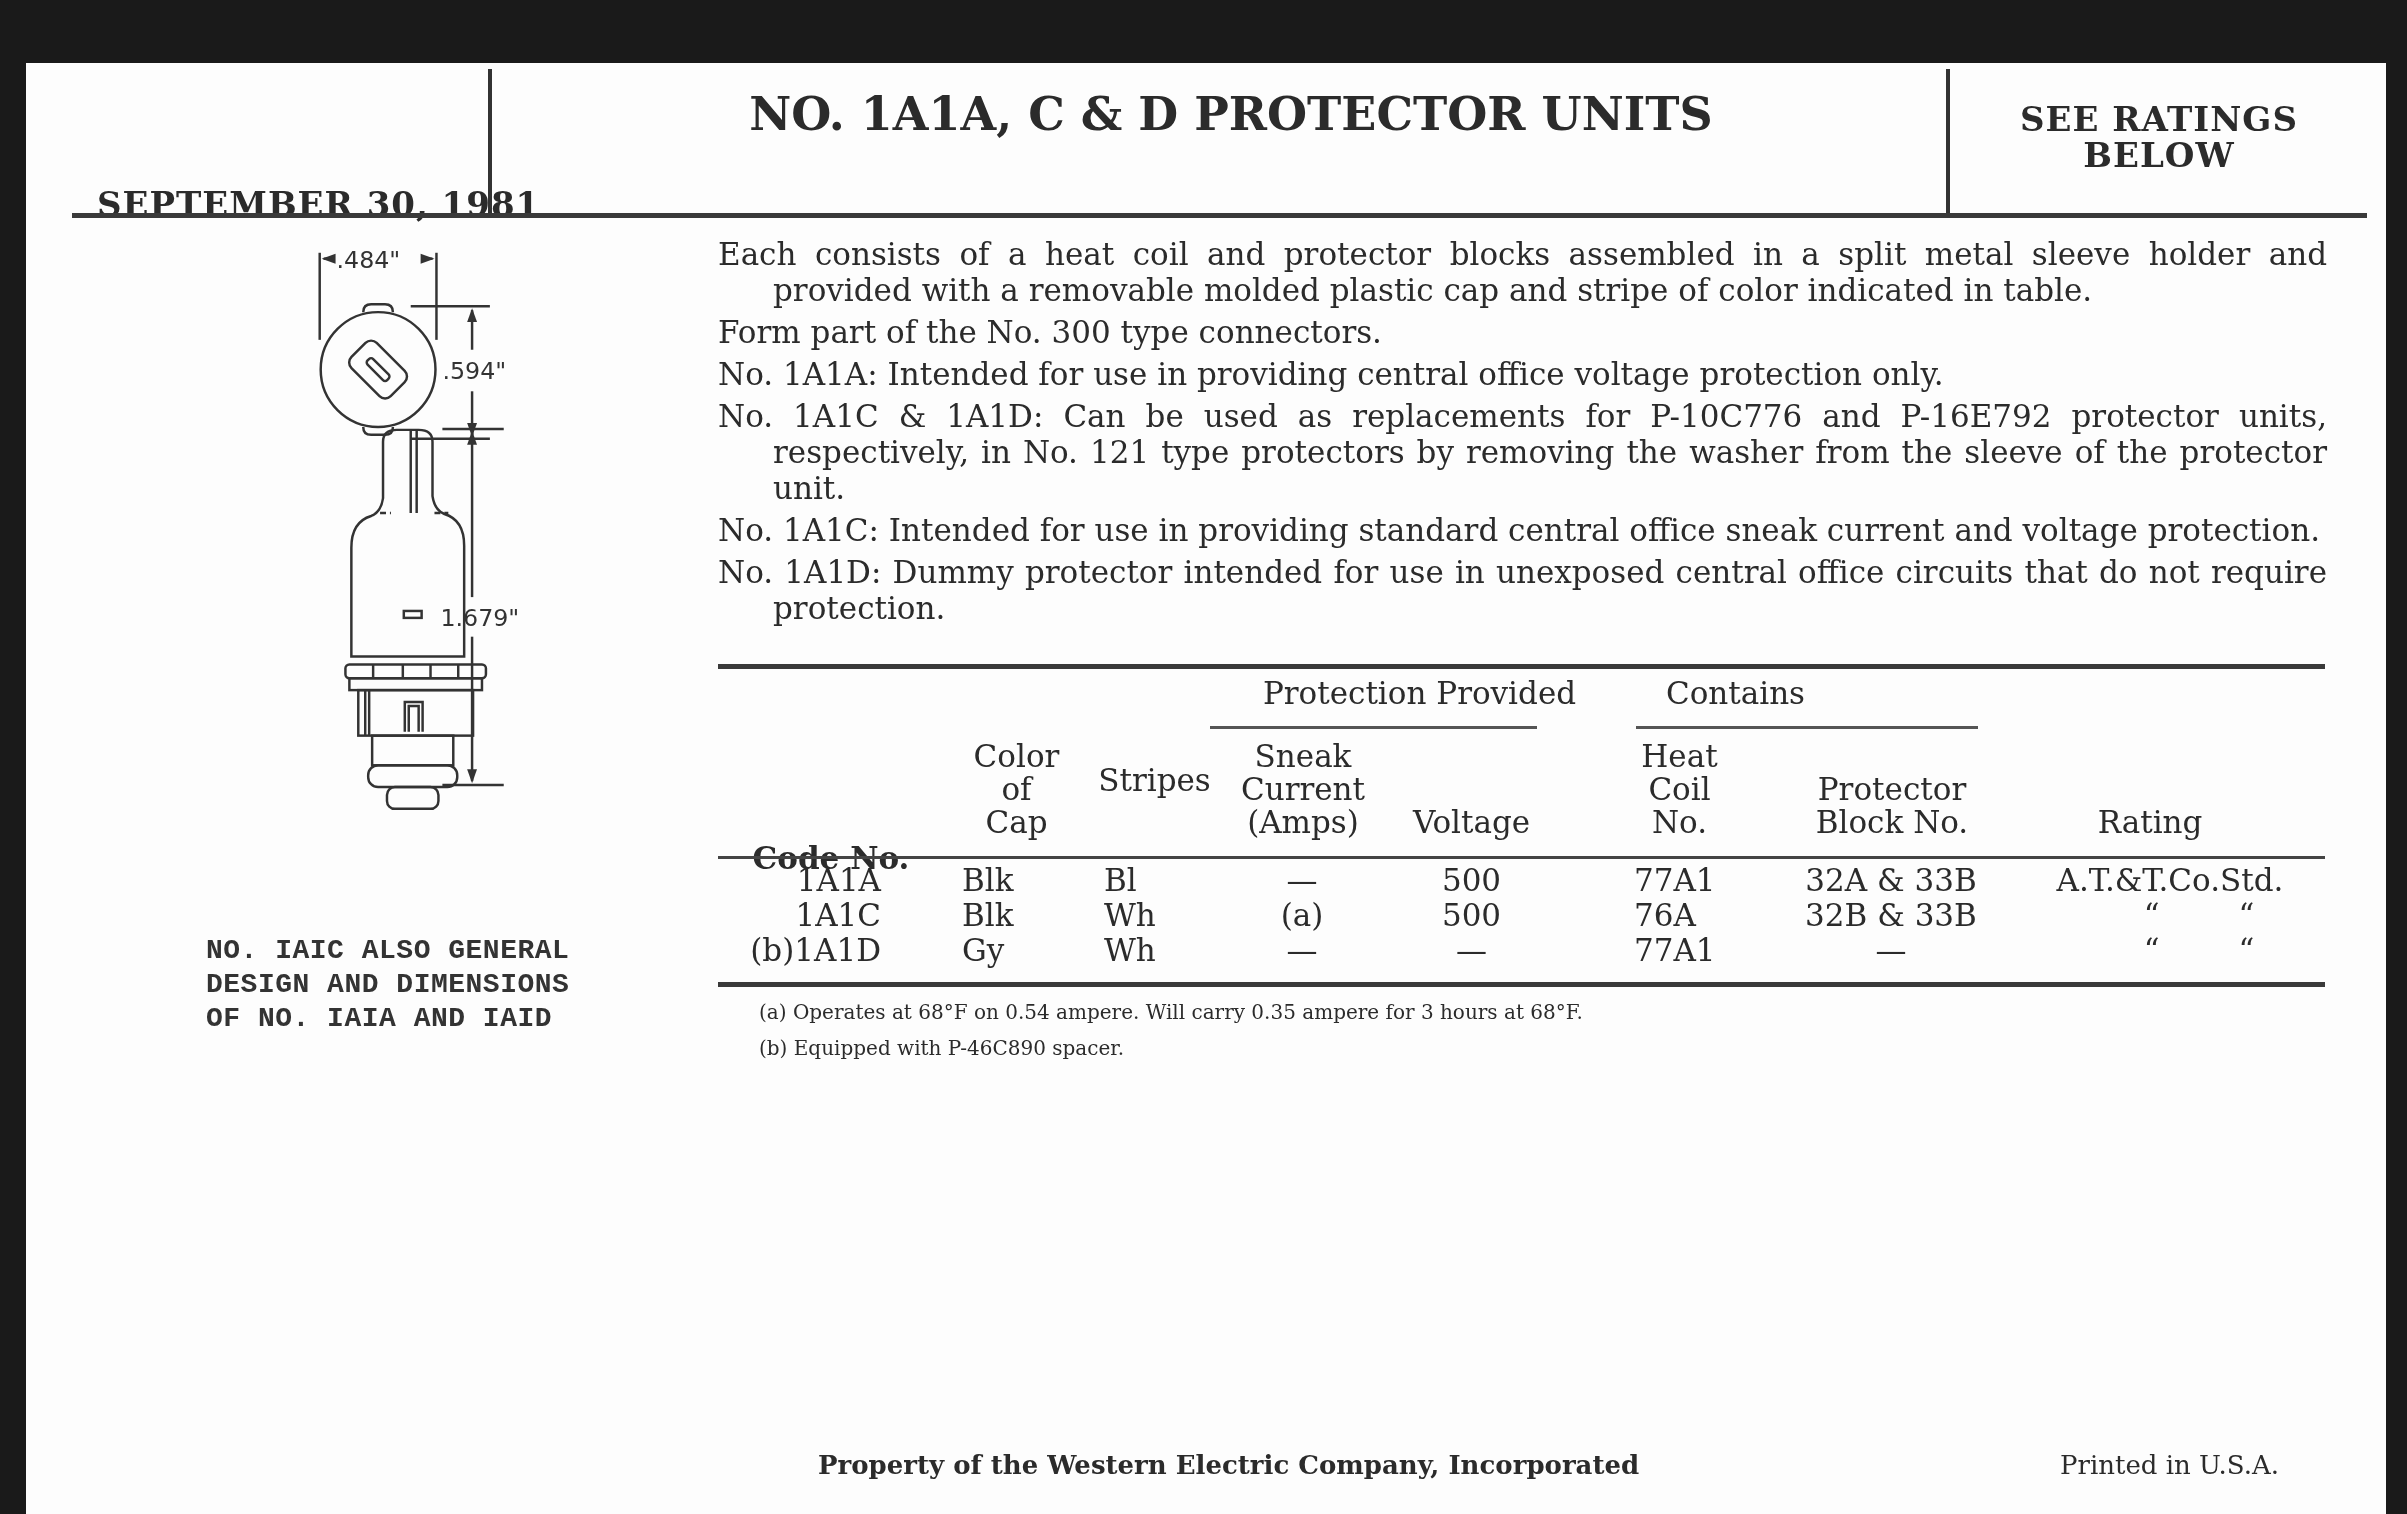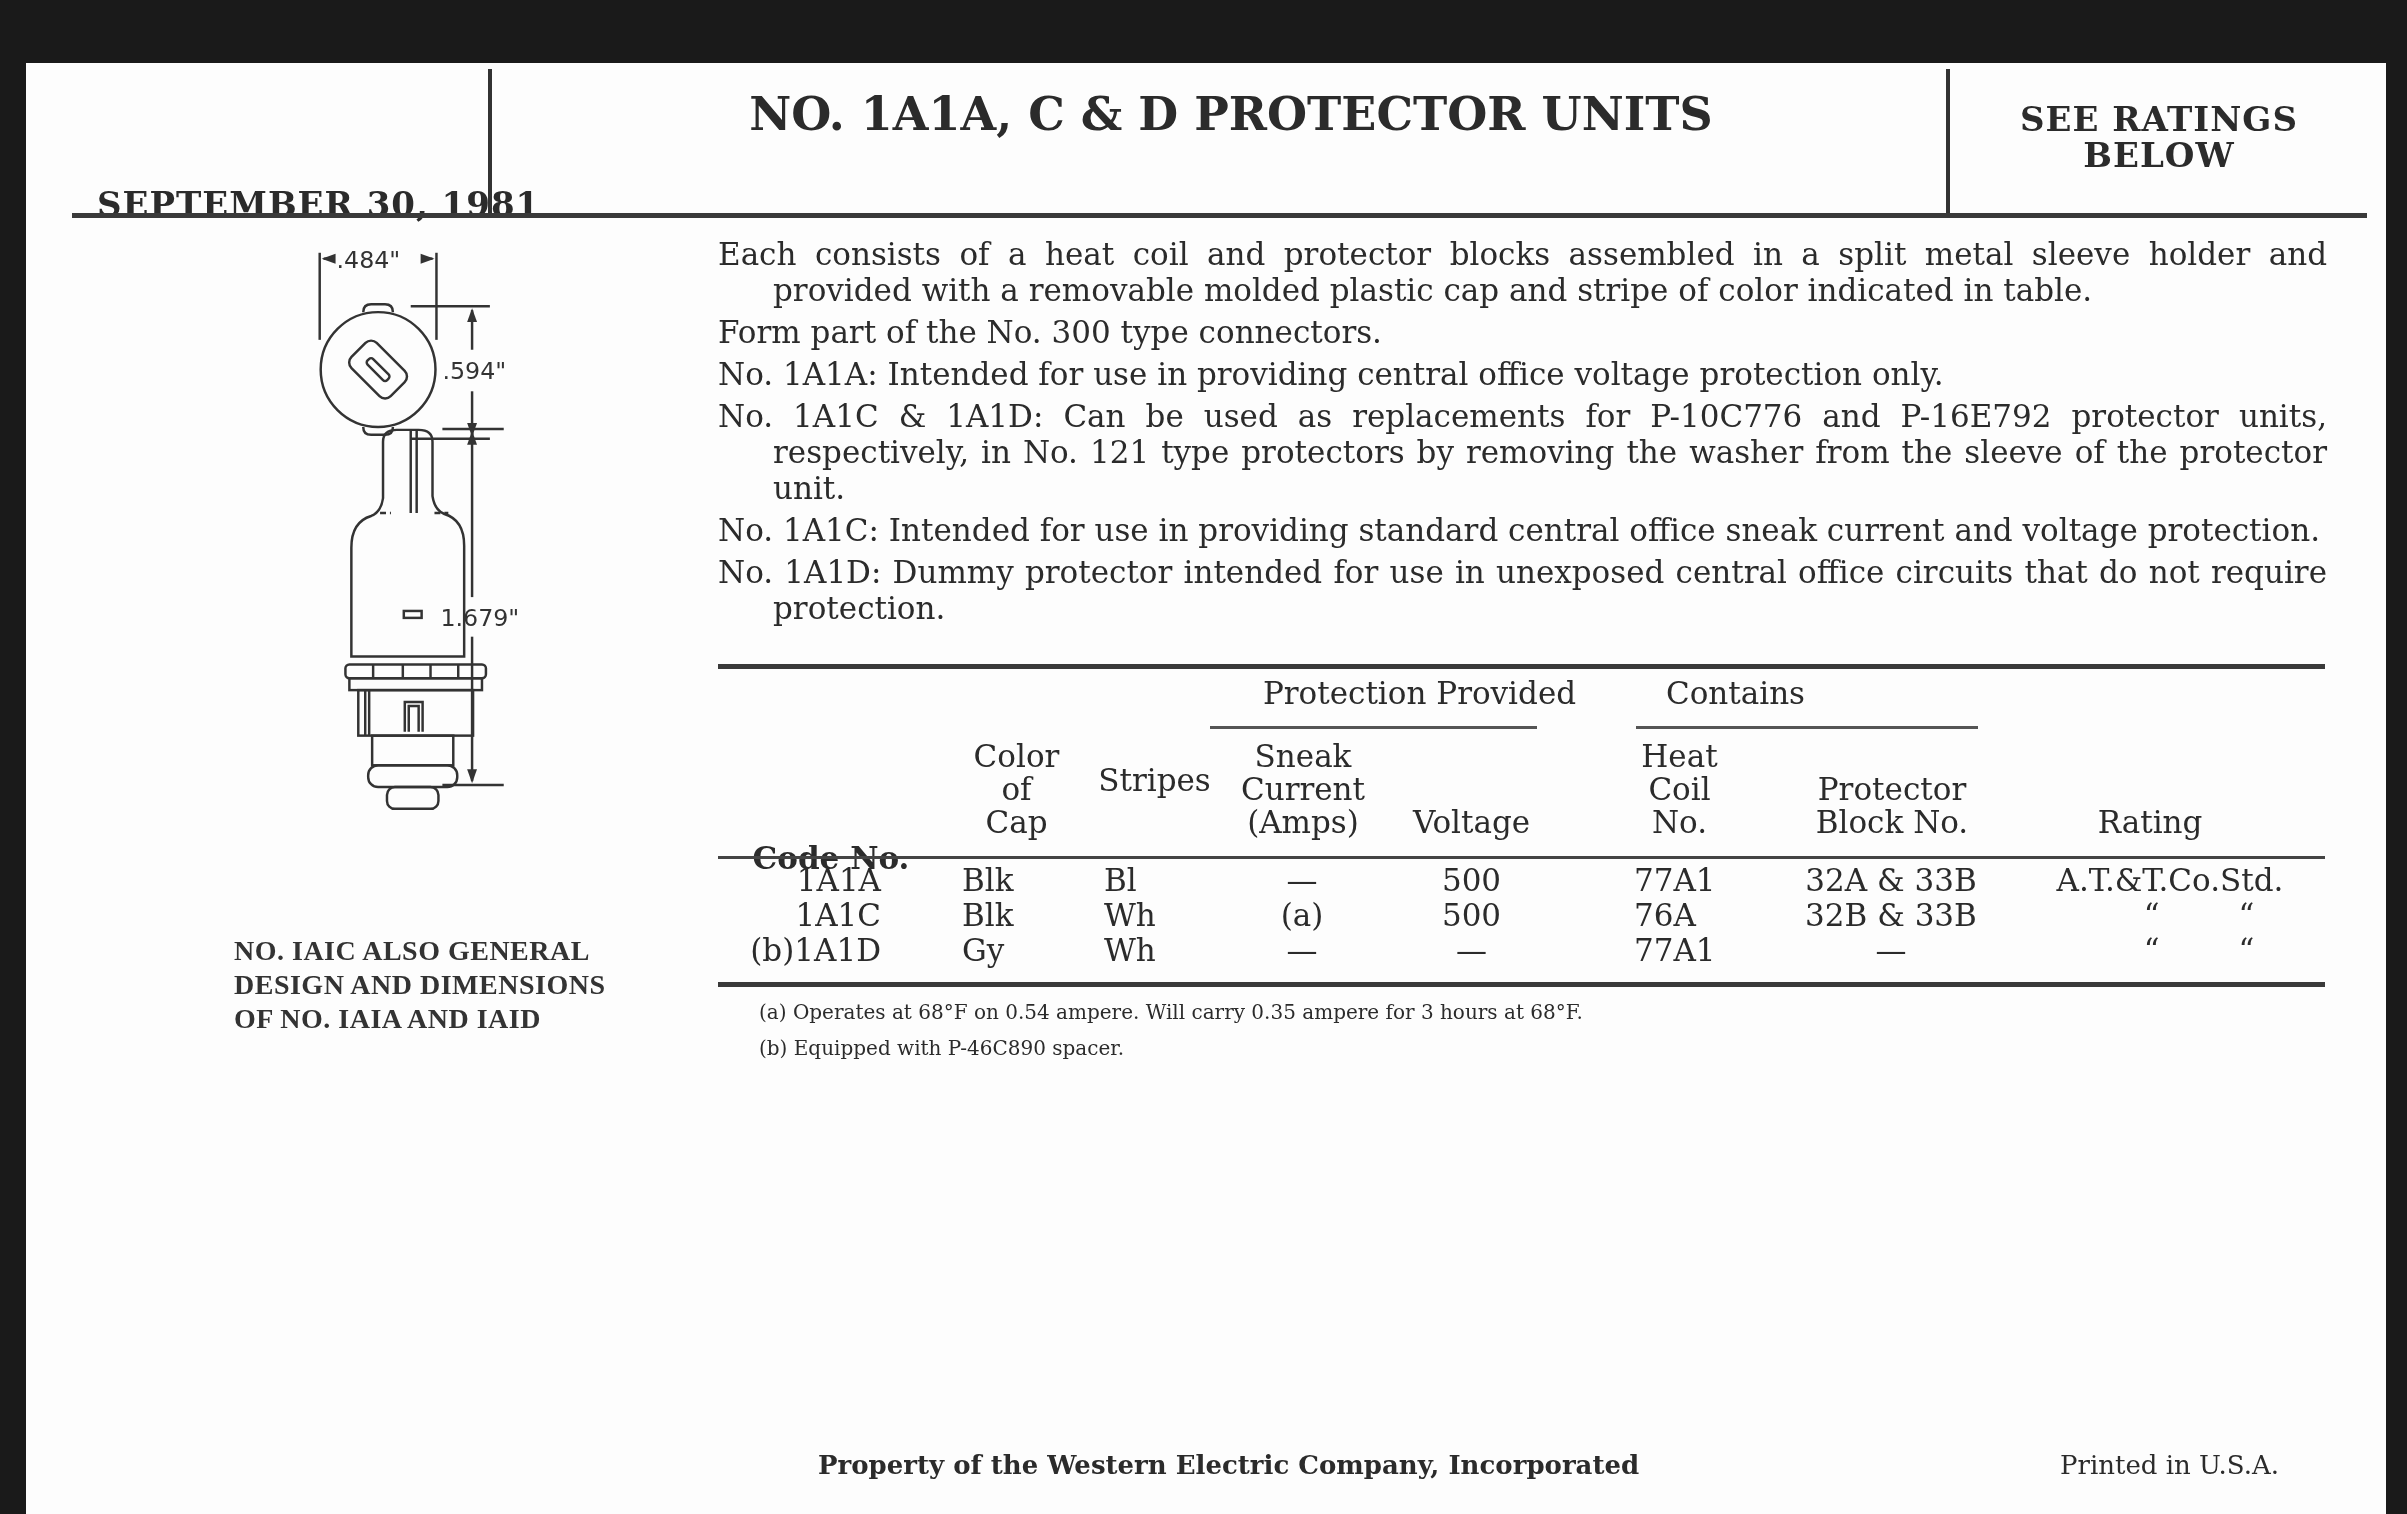--- a/index.html
+++ b/index.html
@@ -12,21 +12,21 @@
   .hdr-date { left:71px; top:121px; font-size:34px; font-weight:bold; letter-spacing:1px; }
   .vline { width:4px; background:#333; }
   .vl1 { left:462px; top:6px; height:147px; }
   .vl2 { left:1920px; top:6px; height:147px; }
   .hdr-title { left:492px; top:24px; width:1426px; text-align:center; font-size:46px; font-weight:bold; }
   .hdr-right { left:1925px; top:38px; width:416px; text-align:center; font-size:34px; font-weight:bold; line-height:36px; letter-spacing:1px; }
   .hrule { left:46px; top:150px; width:2295px; height:5px; background:#3a3a3a; }
 
   
   .drawing { left:149px; top:168px; width:515px; height:752px; }
-  .caption { left:180px; top:871px; font-family:Liberation Serif, serif; font-size:28px; font-weight:bold; line-height:34px; color:#333; letter-spacing:0.5px;margin-left:28px; }
+  .caption { left:180px; top:871px; font-family:Liberation Mono, monospace; font-size:28px; font-weight:bold; line-height:34px; color:#333; letter-spacing:0.5px; }
 
   
   .body { left:692px; top:173px; width:1609px; font-size:31px; line-height:36px; }
   .para { margin:0 0 6px 0; padding-left:55px; text-indent:-55px; text-align:justify; text-align-last:left; }
 
   
   .tbl-top { left:692px; top:601px; width:1607px; height:5px; background:#3a3a3a; }
   .grp { font-size:31px; top:612px; text-align:center; }
   .grp-prot { left:1186px; width:327px;margin-left:44px; }
   .grp-cont { left:1571px; width:277px; }

